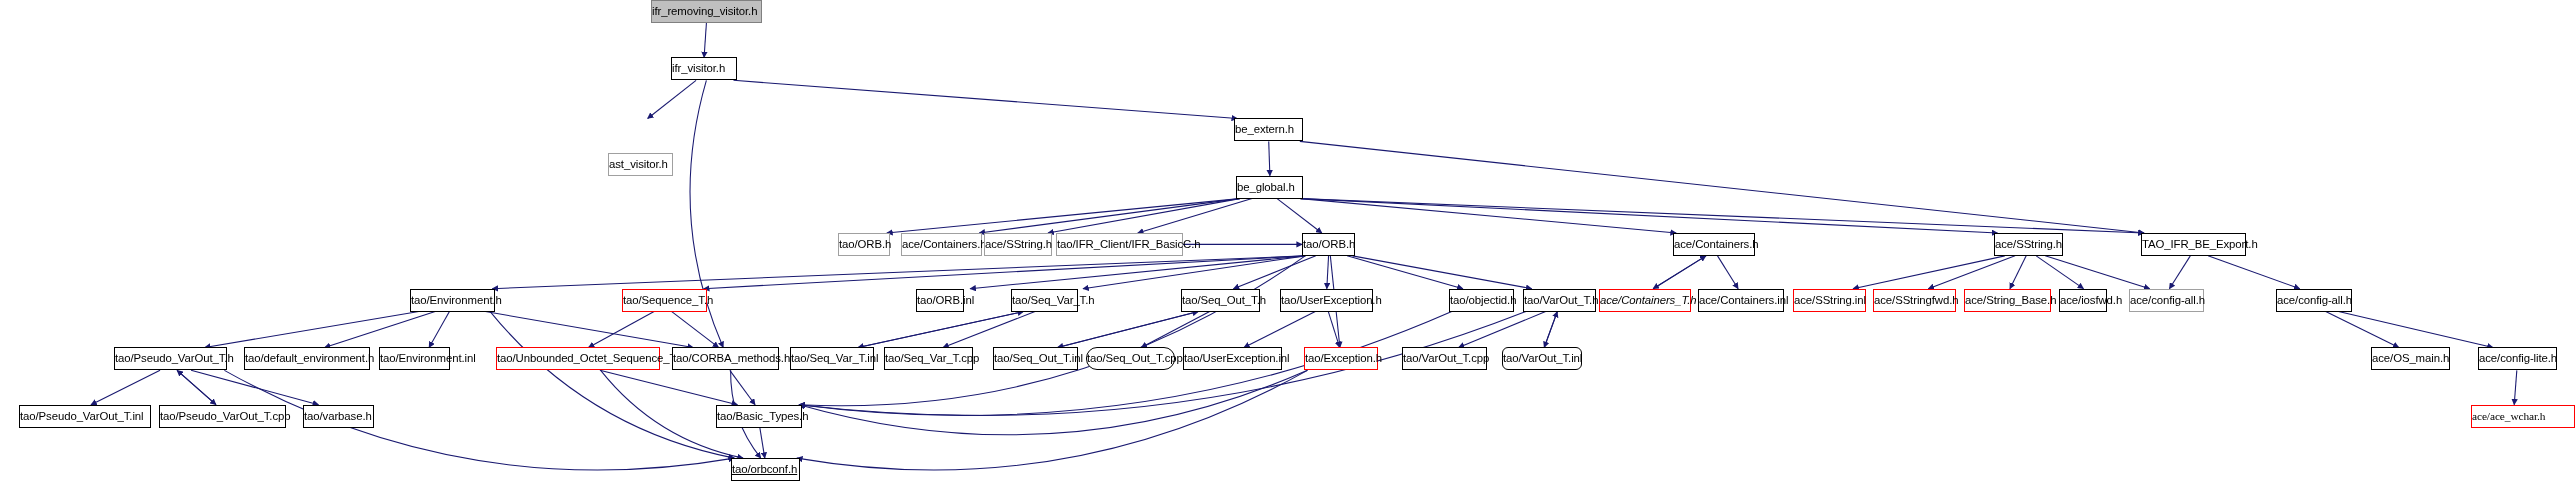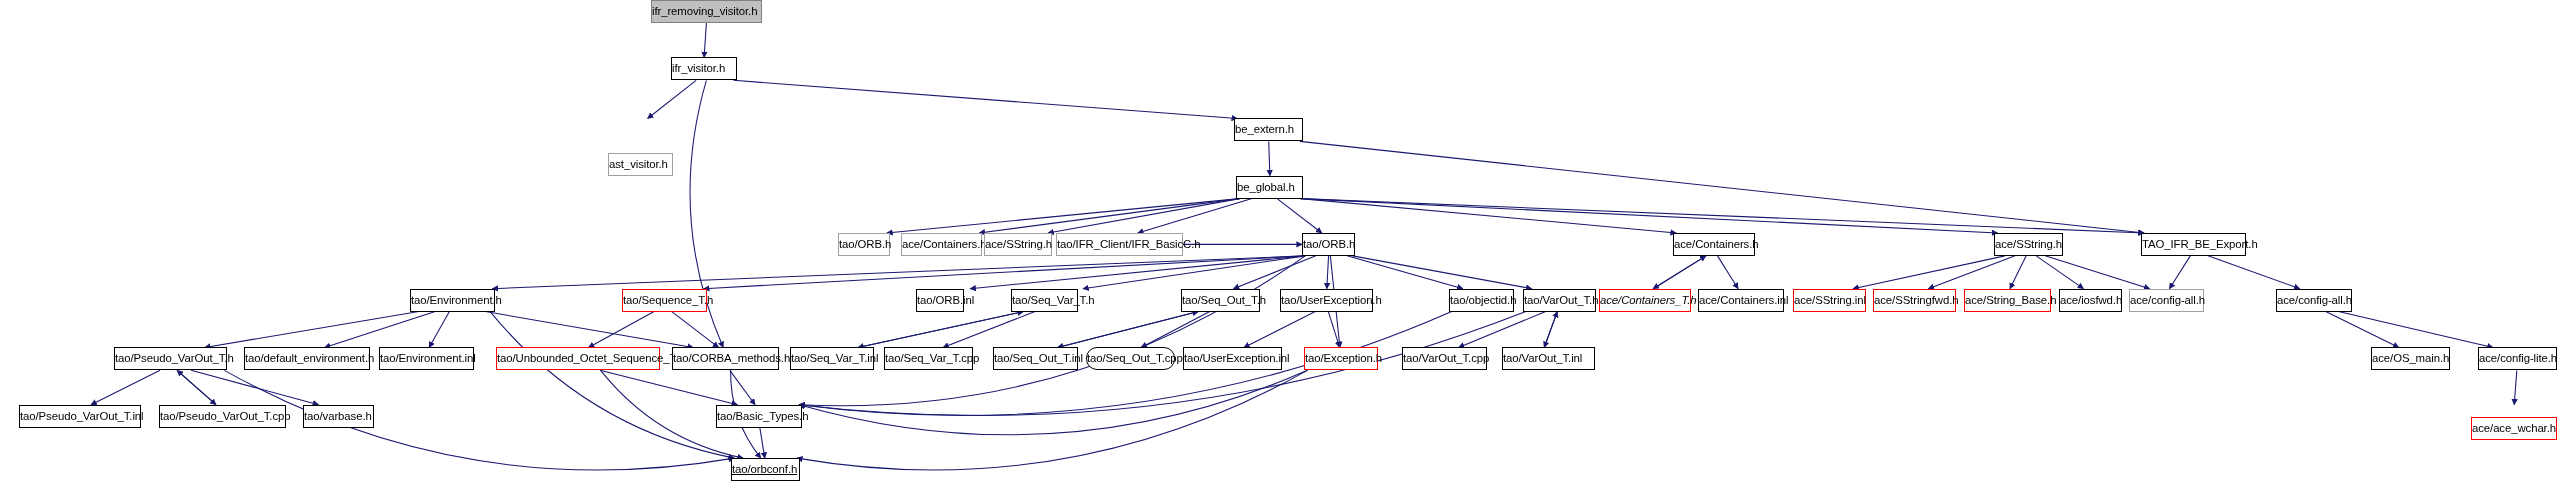--- a/index.html
+++ b/index.html
@@ -203,36 +203,36 @@
       </div>
       <div class="node red" style="left: 1793px; top: 289px; width: 73px;">
         <span>ace/SString.inl</span>
       </div>
       <div class="node red" style="left: 1873px; top: 289px; width: 83px;">
         <span>ace/SStringfwd.h</span>
       </div>
       <div class="node red" style="left: 1964px; top: 289px; width: 87px;">
         <span>ace/String_Base.h</span>
       </div>
-      <div class="node" style="left: 2059px; top: 289px; width: 63px;">
+      <div class="node" style="left: 2059px; top: 289px; width: 48px;">
         <span>ace/iosfwd.h</span>
       </div>
       <div class="node grey" style="left: 2129px; top: 289px; width: 75px;">
         <span>ace/config-all.h</span>
       </div>
       <div class="node" style="left: 2276px; top: 289px; width: 76px;">
         <span>ace/config-all.h</span>
       </div>
       <div class="node" style="left: 114px; top: 347px; width: 113px;">
         <span>tao/Pseudo_VarOut_T.h</span>
       </div>
       <div class="node" style="left: 244px; top: 347px; width: 126px;">
         <span>tao/default_environment.h</span>
       </div>
-      <div class="node" style="left: 379px; top: 347px; width: 95px;">
+      <div class="node" style="left: 379px; top: 347px; width: 71px;">
         <span>tao/Environment.inl</span>
       </div>
       <div class="node red" style="left: 496px; top: 347px; width: 164px;">
         <span>tao/Unbounded_Octet_Sequence_T.h</span>
       </div>
       <div class="node" style="left: 672px; top: 347px; width: 107px;">
         <span>tao/CORBA_methods.h</span>
       </div>
       <div class="node" style="left: 790px; top: 347px; width: 84px;">
         <span>tao/Seq_Var_T.inl</span>
@@ -248,42 +248,42 @@
       </div>
       <div class="node" style="left: 1183px; top: 347px; width: 99px;">
         <span>tao/UserException.inl</span>
       </div>
       <div class="node red" style="left: 1304px; top: 347px; width: 74px;">
         <span>tao/Exception.h</span>
       </div>
       <div class="node" style="left: 1402px; top: 347px; width: 85px;">
         <span>tao/VarOut_T.cpp</span>
       </div>
-      <div class="node" style="left: 1502px; top: 347px; width: 93px;">
+      <div class="node" style="left: 1502px; top: 347px; width: 80px; border-radius: 6px;">
         <span>tao/VarOut_T.inl</span>
       </div>
       <div class="node" style="left: 2371px; top: 347px; width: 79px;">
         <span>ace/OS_main.h</span>
       </div>
       <div class="node" style="left: 2478px; top: 347px; width: 79px;">
         <span>ace/config-lite.h</span>
       </div>
-      <div class="node" style="left: 19px; top: 405px; width: 122px;">
+      <div class="node" style="left: 19px; top: 405px; width: 132px;">
         <span>tao/Pseudo_VarOut_T.inl</span>
       </div>
       <div class="node" style="left: 159px; top: 405px; width: 127px;">
         <span>tao/Pseudo_VarOut_T.cpp</span>
       </div>
       <div class="node" style="left: 303px; top: 405px; width: 71px;">
         <span>tao/varbase.h</span>
       </div>
       <div class="node" style="left: 716px; top: 405px; width: 86px;">
         <span>tao/Basic_Types.h</span>
       </div>
-      <div class="node red" style="left: 2471px; top: 417px; width: 86px;">
+      <div class="node red" style="left: 2471px; top: 405px; width: 104px; font-family: Liberation Serif, serif;">
         <span>ace/ace_wchar.h</span>
       </div>
       <div class="node" style="left: 731px; top: 458px; width: 69px; text-decoration: underline;">
         <span>tao/orbconf.h</span>
       </div>
     </div>
 </div>
 
 
 </body></html>

